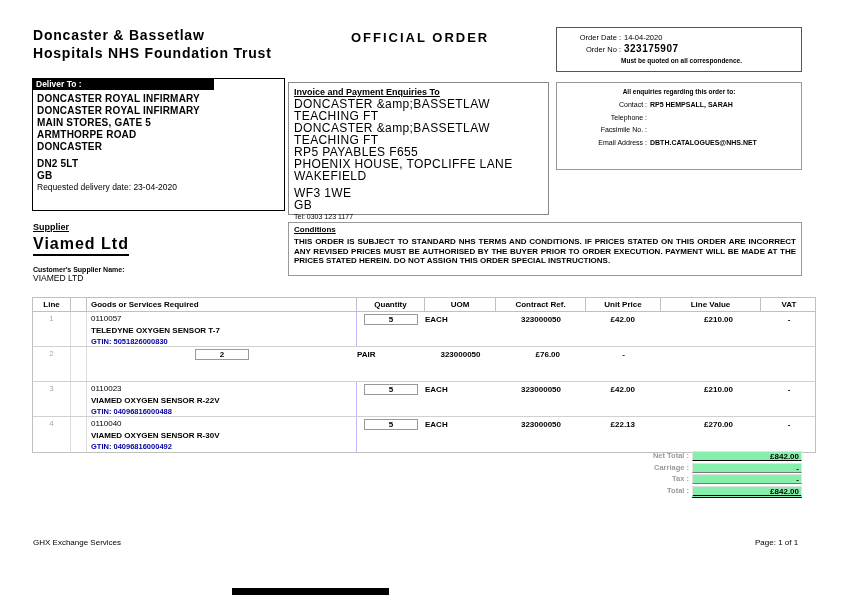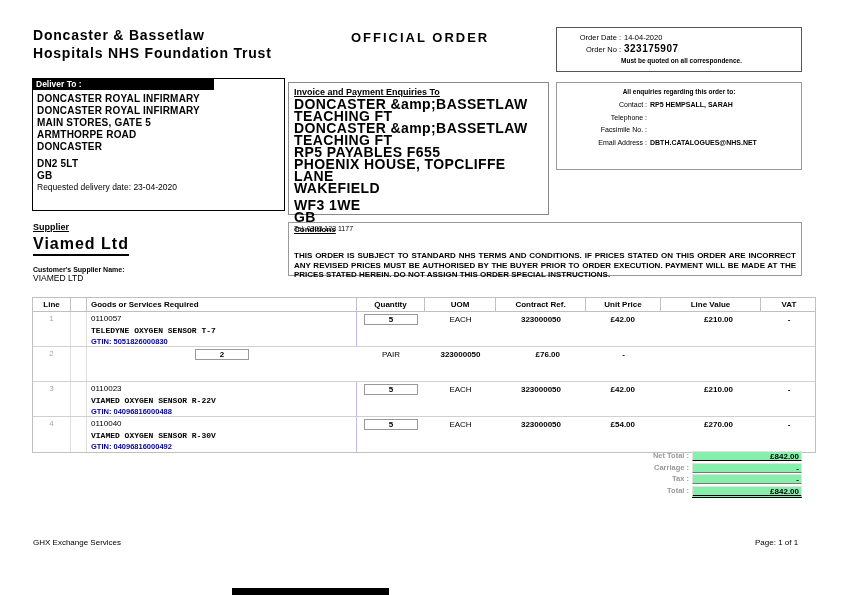--- a/index.html
+++ b/index.html
@@ -24,62 +24,62 @@
   .deliver-box { left:32px; top:78px; width:253px; height:133px; border:1.5px solid #000; }
   .deliver-hdr { background:#000; color:#fff; width:72%; height:11px; line-height:11px;
                  font-size:8.5px; font-weight:bold; padding-left:3px; }
   .deliver-body { padding:3px 4px 0 4px; }
   .addr-line  { font-size:10px; font-weight:bold; line-height:12px; letter-spacing:0.2px; }
   .gap-top    { margin-top:5px; }
   .reg-line   { font-size:8.5px; line-height:10.5px; }
 
   .invoice-box { left:288px; top:82px; width:261px; height:133px; border:1px solid #888; padding:3px 5px; }
   .box-hdr    { font-size:9px; font-weight:bold; text-decoration:underline; line-height:12px; }
-  .inv-line   { font-size:14px; font-weight:bold; line-height:12px; letter-spacing:0.4px; }
+  .inv-line   { font-size:12px; font-weight:normal; line-height:12px; letter-spacing:0.4px; }
   .tel-line   { font-size:7px; margin-top:2px; }
 
   .enq-box    { left:556px; top:82px; width:246px; height:88px; border:1px solid #999; padding-top:5px; font-size:7px; }
   .enq-hdr    { text-align:center; font-size:6.5px; font-weight:bold; margin-bottom:4px; }
   .enq-row    { display:flex; line-height:12.5px; }
   .enq-label  { width:90px; text-align:right; font-size:7px; }
   .enq-val    { margin-left:3px; font-size:7px; font-weight:bold; }
 
   
   .supplier-block { left:33px; top:222px; }
   .supplier-hdr { font-size:9px; font-weight:bold; text-decoration:underline; }
   .supplier-name { display:inline-block; margin-top:3px; font-size:16px; font-weight:bold;
                    letter-spacing:1px; border-bottom:2px solid #000; padding-bottom:1px; }
   .cust-sup-label { margin-top:10px; font-size:7px; font-weight:bold; }
   .cust-sup-name  { font-size:8.5px; line-height:10px; }
 
   .cond-box { left:288px; top:222px; width:514px; height:54px; border:1px solid #999; padding:2px 5px; }
   .cond-hdr { font-size:8px; font-weight:bold; text-decoration:underline; line-height:10px; }
-  .cond-text { font-size:8px; font-weight:bold; line-height:9.5px; text-align:justify; margin-top:16px; }
+  .cond-text { font-size:8px; font-weight:bold; line-height:9.5px; text-align:justify; margin-top:2px; }
 
   
   .tbl { left:32px; top:297px; width:784px; border:1.5px solid #c0c0c0; }
   .thead, .trow { display:grid; grid-template-columns:38px 16px 270px 68px 71px 90px 75px 100px 56px; }
   .thead { border-bottom:1.5px solid #c0c0c0; }
   .th { font-size:8px; font-weight:bold; height:13px; line-height:13px; text-align:center;
         border-right:1px solid #c0c0c0; }
   .th:last-child { border-right:none; }
   .th.tl { text-align:left; padding-left:4px; }
   .trow { height:35px; border-bottom:1.5px solid #d0d0d0; }
   .trow:last-child { border-bottom:none; }
   .c { padding-top:2px; font-size:8px; }
   .cl { color:#a8a8a8; text-align:center; border-right:1px solid #ddd; }
   .cg { border-right:1px solid #ddd; }
   .cd { padding-left:4px; border-right:1px solid #c4b5fd; }
   .code { font-size:8px; line-height:9.5px; }
-  .desc { font-size:8px; font-weight:bold; line-height:9.5px; margin-top:2px;font-family:Liberation Mono, monospace; }
+  .desc { font-size:8px; font-weight:bold; line-height:9.5px; margin-top:2px; }
   .gtin { font-size:7.5px; font-weight:bold; line-height:9px; margin-top:2px; color:#0000a0; }
   .cq { display:flex; justify-content:center; }
   .qbox { width:54px; height:11px; border:1px solid #999; background:#fff; text-align:center;
           font-size:8px; font-weight:bold; line-height:10px; }
-  .cu { text-align:center; font-weight:normal; padding-top:3px; }
+  .cu { font-weight:bold; padding-top:3px; }
   .cc { text-align:center; font-weight:bold; padding-top:3px; }
   .cp { text-align:right; padding-right:26px; font-weight:bold; padding-top:3px; }
   .cv { text-align:right; padding-right:28px; font-weight:bold; padding-top:3px; }
   .ct { text-align:center; font-weight:bold; padding-top:3px; }
 
   
   .totals { left:598px; top:451px; width:204px; }
   .tot-row { display:flex; align-items:flex-start; margin-bottom:1.5px;justify-content:center; }
   .tot-label { flex:1; text-align:right; font-size:7.5px; font-weight:bold; color:#9a9a9a; line-height:10px; }
   .tot-box { width:110px; margin-left:3px; height:10px; line-height:9px; text-align:right;
@@ -241,21 +241,21 @@
       <div class="c cd">
         <div class="code">0110040</div>
         <div class="desc">VIAMED OXYGEN SENSOR R-30V</div>
         <div class="gtin">GTIN: 04096816000492</div>
       </div>
       <div class="c cq">
         <div class="qbox">5</div>
       </div>
       <div class="c cu">EACH</div>
       <div class="c cc">323000050</div>
-      <div class="c cp">£54.00</div>
+      <div class="c cp">£22.13</div>
       <div class="c cv">£270.00</div>
       <div class="c ct">-</div>
     </div>
   </div>
 
   <div class="abs totals">
     <div class="tot-row">
       <span class="tot-label">Net Total :</span>
       <span class="tot-box">£842.00</span>
     </div>

